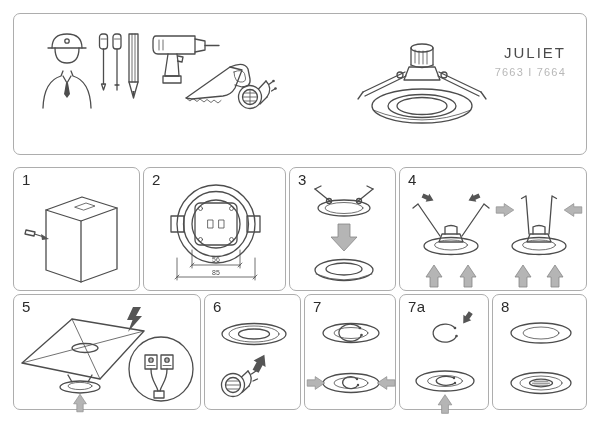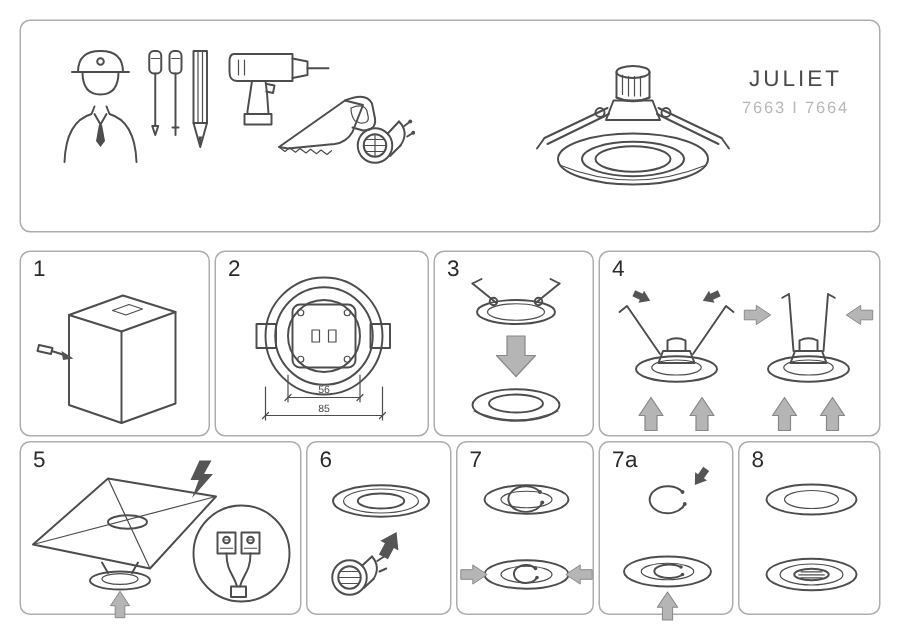--- a/index.html
+++ b/index.html
@@ -1,21 +1,21 @@
 <!DOCTYPE html>
 <html><head>
 <meta charset="utf-8">
 <style>
   * { margin:0; padding:0; box-sizing:border-box; }
   html,body { background:#ffffff; font-family:"Liberation Sans", sans-serif; }
   .page { position:relative; width:600px; height:423px; background:#ffffff; overflow:hidden; }
   .panel { position:absolute; border:1.5px solid #adadad; border-radius:7px; background:#ffffff; }
   .panel svg { position:absolute; overflow:visible; }
   .step-num { position:absolute; top:3px; left:8px; font-size:15px; color:#2b2b2b; letter-spacing:0.3px; }
-  .title-block { position:absolute; right:20px; top:30px; text-align:center; }
+  .title-block { position:absolute; right:20px; top:30px; text-align:right; }
   .title-name { font-size:15px; letter-spacing:2px; color:#4a4a4a; }
   .title-models { margin-top:5px; font-size:11px; letter-spacing:1.2px; color:#b8b8b8; }
   .ln  { fill:none; stroke:#4d4d4d; stroke-width:1.3; stroke-linecap:round; stroke-linejoin:round; }
   .ln2 { fill:none; stroke:#4d4d4d; stroke-width:0.8; stroke-linecap:round; stroke-linejoin:round; }
   .fill-dark { fill:#4d4d4d; stroke:none; }
   .arrow { fill:#b5b5b5; stroke:#878787; stroke-width:0.8; stroke-linejoin:round; }
   .arrow-dk { fill:#555555; stroke:none; }
   .dim-text { font-size:7px; fill:#4d4d4d; text-anchor:middle; font-family:"Liberation Sans", sans-serif; }
 </style>
 </head>

